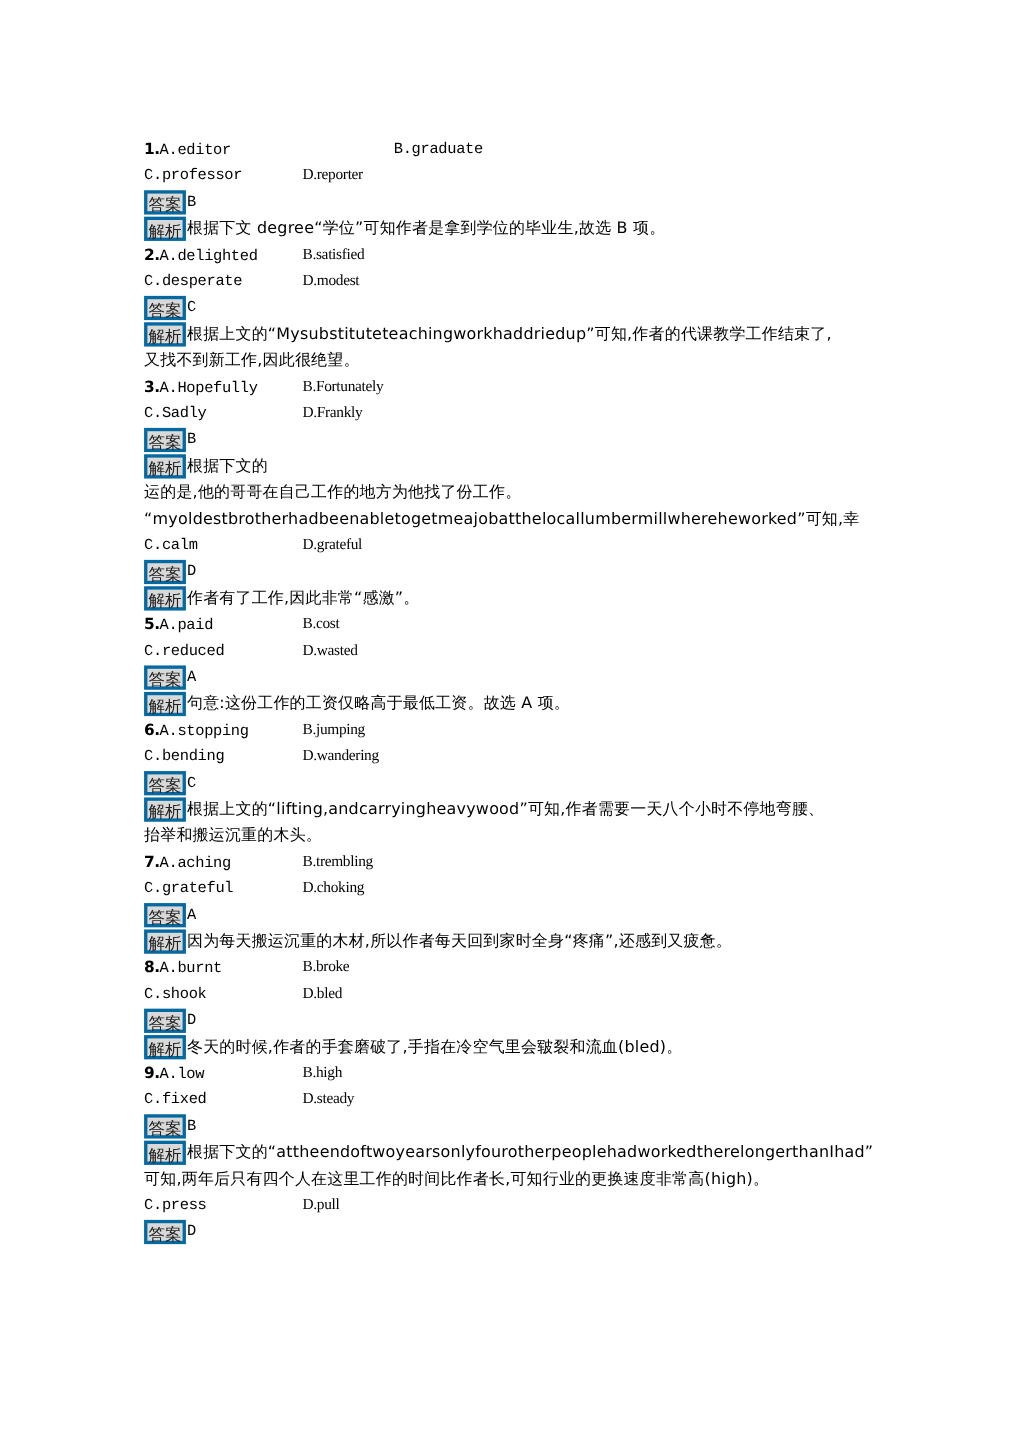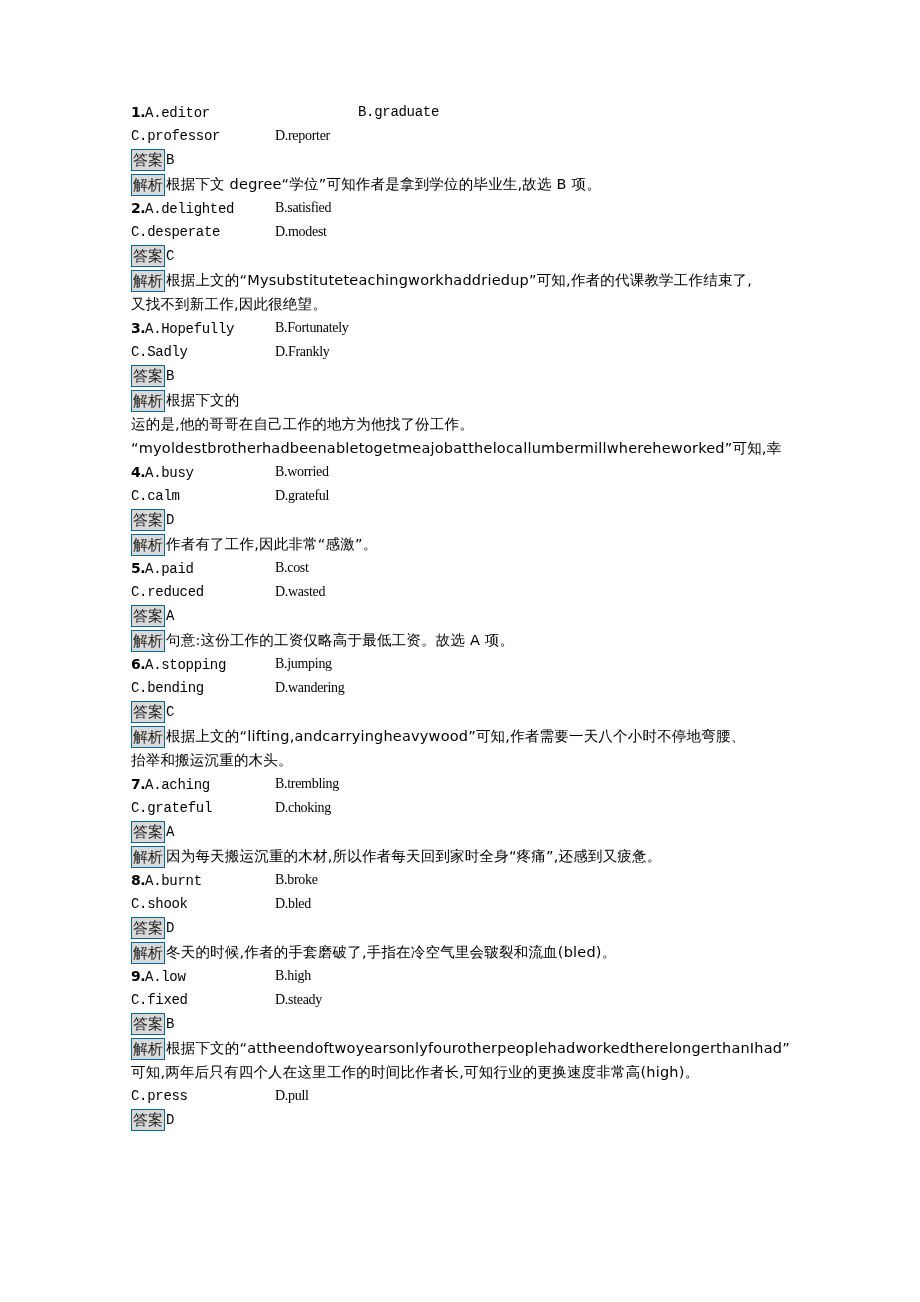--- a/index.html
+++ b/index.html
@@ -12,21 +12,21 @@
       height: 1302px;
       position: relative;
       overflow: hidden;
       color: #000000;
       font-family: "Liberation Mono", "DejaVu Sans Mono", monospace;
       font-size: 14px;
     }
     .page {
       position: absolute;
       left: 131px;
-      top: 100px;
+      top: 124px;
       width: 670px;
     }
     .line {
       height: 24px;
       line-height: 24px;
       white-space: nowrap;
       position: relative;
     }
     .qnum {
       font-family: "DejaVu Sans", sans-serif;
@@ -49,21 +49,21 @@
       left: 227px;
       top: 0;
     }
     .tag {
       display: inline-block;
       box-sizing: border-box;
       height: 22px;
       line-height: 20px;
       padding: 0 1px;
       background: #d9d9d9;
-      border: 1px solid #0369a1;
+      border: 3px solid #0369a1;
       font-family: "DejaVu Sans", sans-serif;
       font-size: 15px;
       color: #222222;
       vertical-align: middle;
       margin-right: 1px;
     }
     .ans-val {
       font-family: "Liberation Mono", "DejaVu Sans Mono", monospace;
       font-size: 14px;
       vertical-align: middle;
@@ -134,24 +134,20 @@
     <div class="line">
       <span class="exp-text">运的是,他的哥哥在自己工作的地方为他找了份工作。</span>
     </div>
     <div class="line">
       <span class="exp-text">“myoldestbrotherhadbeenabletogetmeajobatthelocallumbermillwhereheworked”可知,幸</span>
     </div>
   </div>
 
   <div class="question">
     <div class="line">
-      <span class="qnum">4.</span><span class="opt">A.busy</span>
-      <span class="opt col2">B.worried</span>
-    </div>
-    <div class="line">
       <span class="opt">C.calm</span>
       <span class="opt col2">D.grateful</span>
     </div>
     <div class="line">
       <span class="tag">答案</span><span class="ans-val">D</span>
     </div>
     <div class="line">
       <span class="tag">解析</span><span class="exp-text">作者有了工作,因此非常“感激”。</span>
     </div>
   </div>

